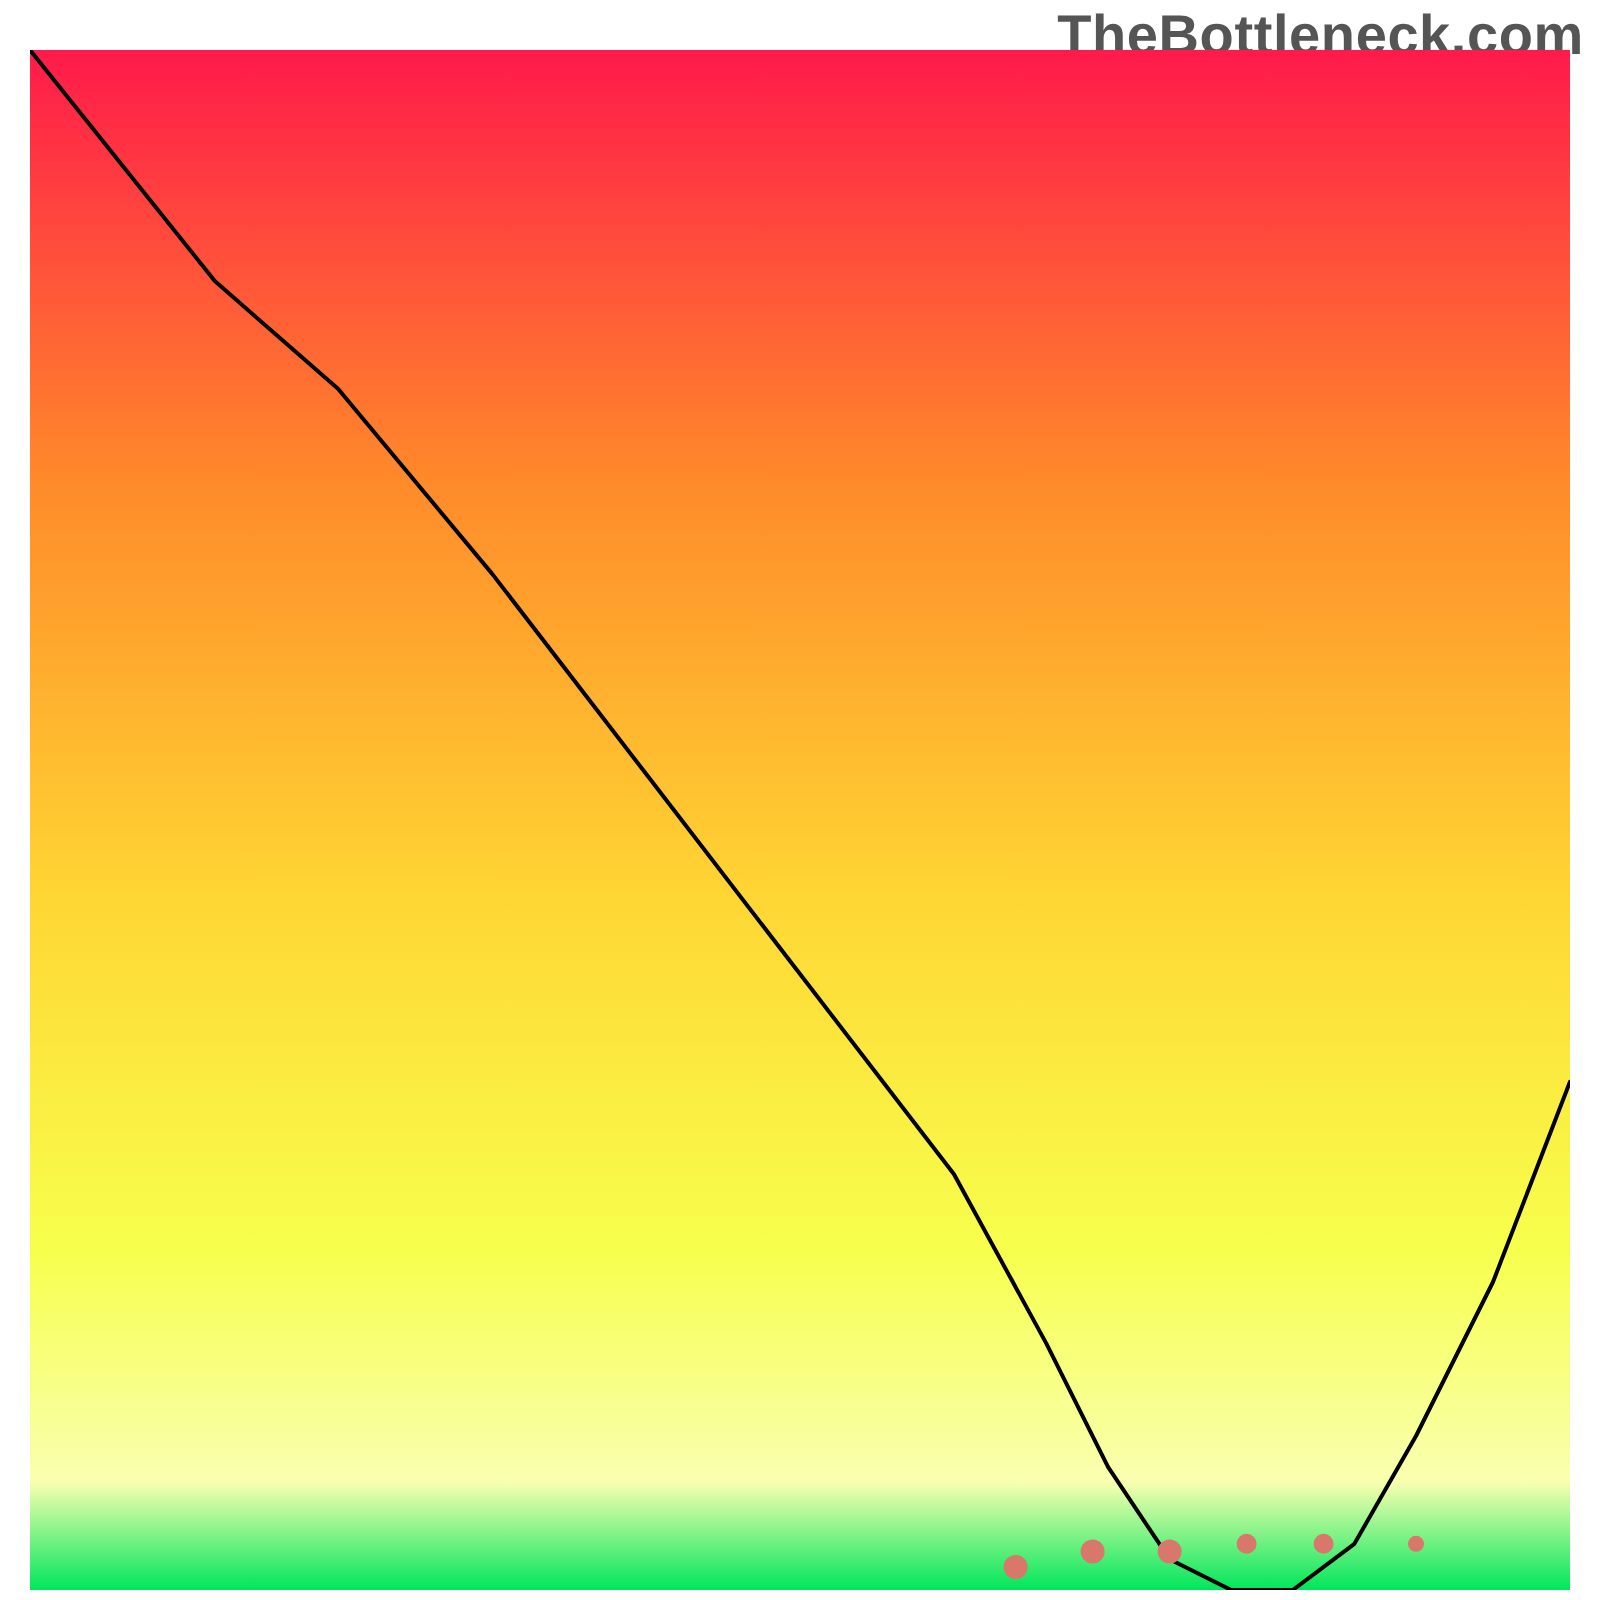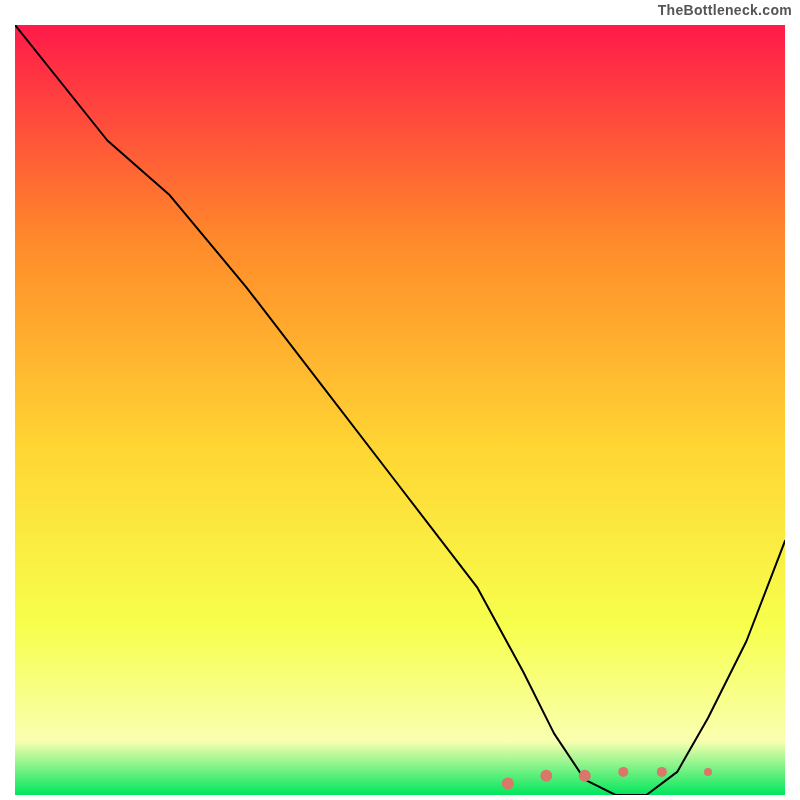--- a/index.html
+++ b/index.html
@@ -12,21 +12,21 @@
   .chart-container {
     position: relative;
     width: 800px;
     height: 800px;
   }
   .watermark {
     position: absolute;
     top: 2px;
     right: 8px;
     font-family: Arial, Helvetica, sans-serif;
-    font-size: 14px;
+    font-size: 28px;
     font-weight: bold;
     color: #555555;
     letter-spacing: 0.3px;
   }
   .plot {
     position: absolute;
     left: 15px;
     top: 25px;
     width: 770px;
     height: 770px;

